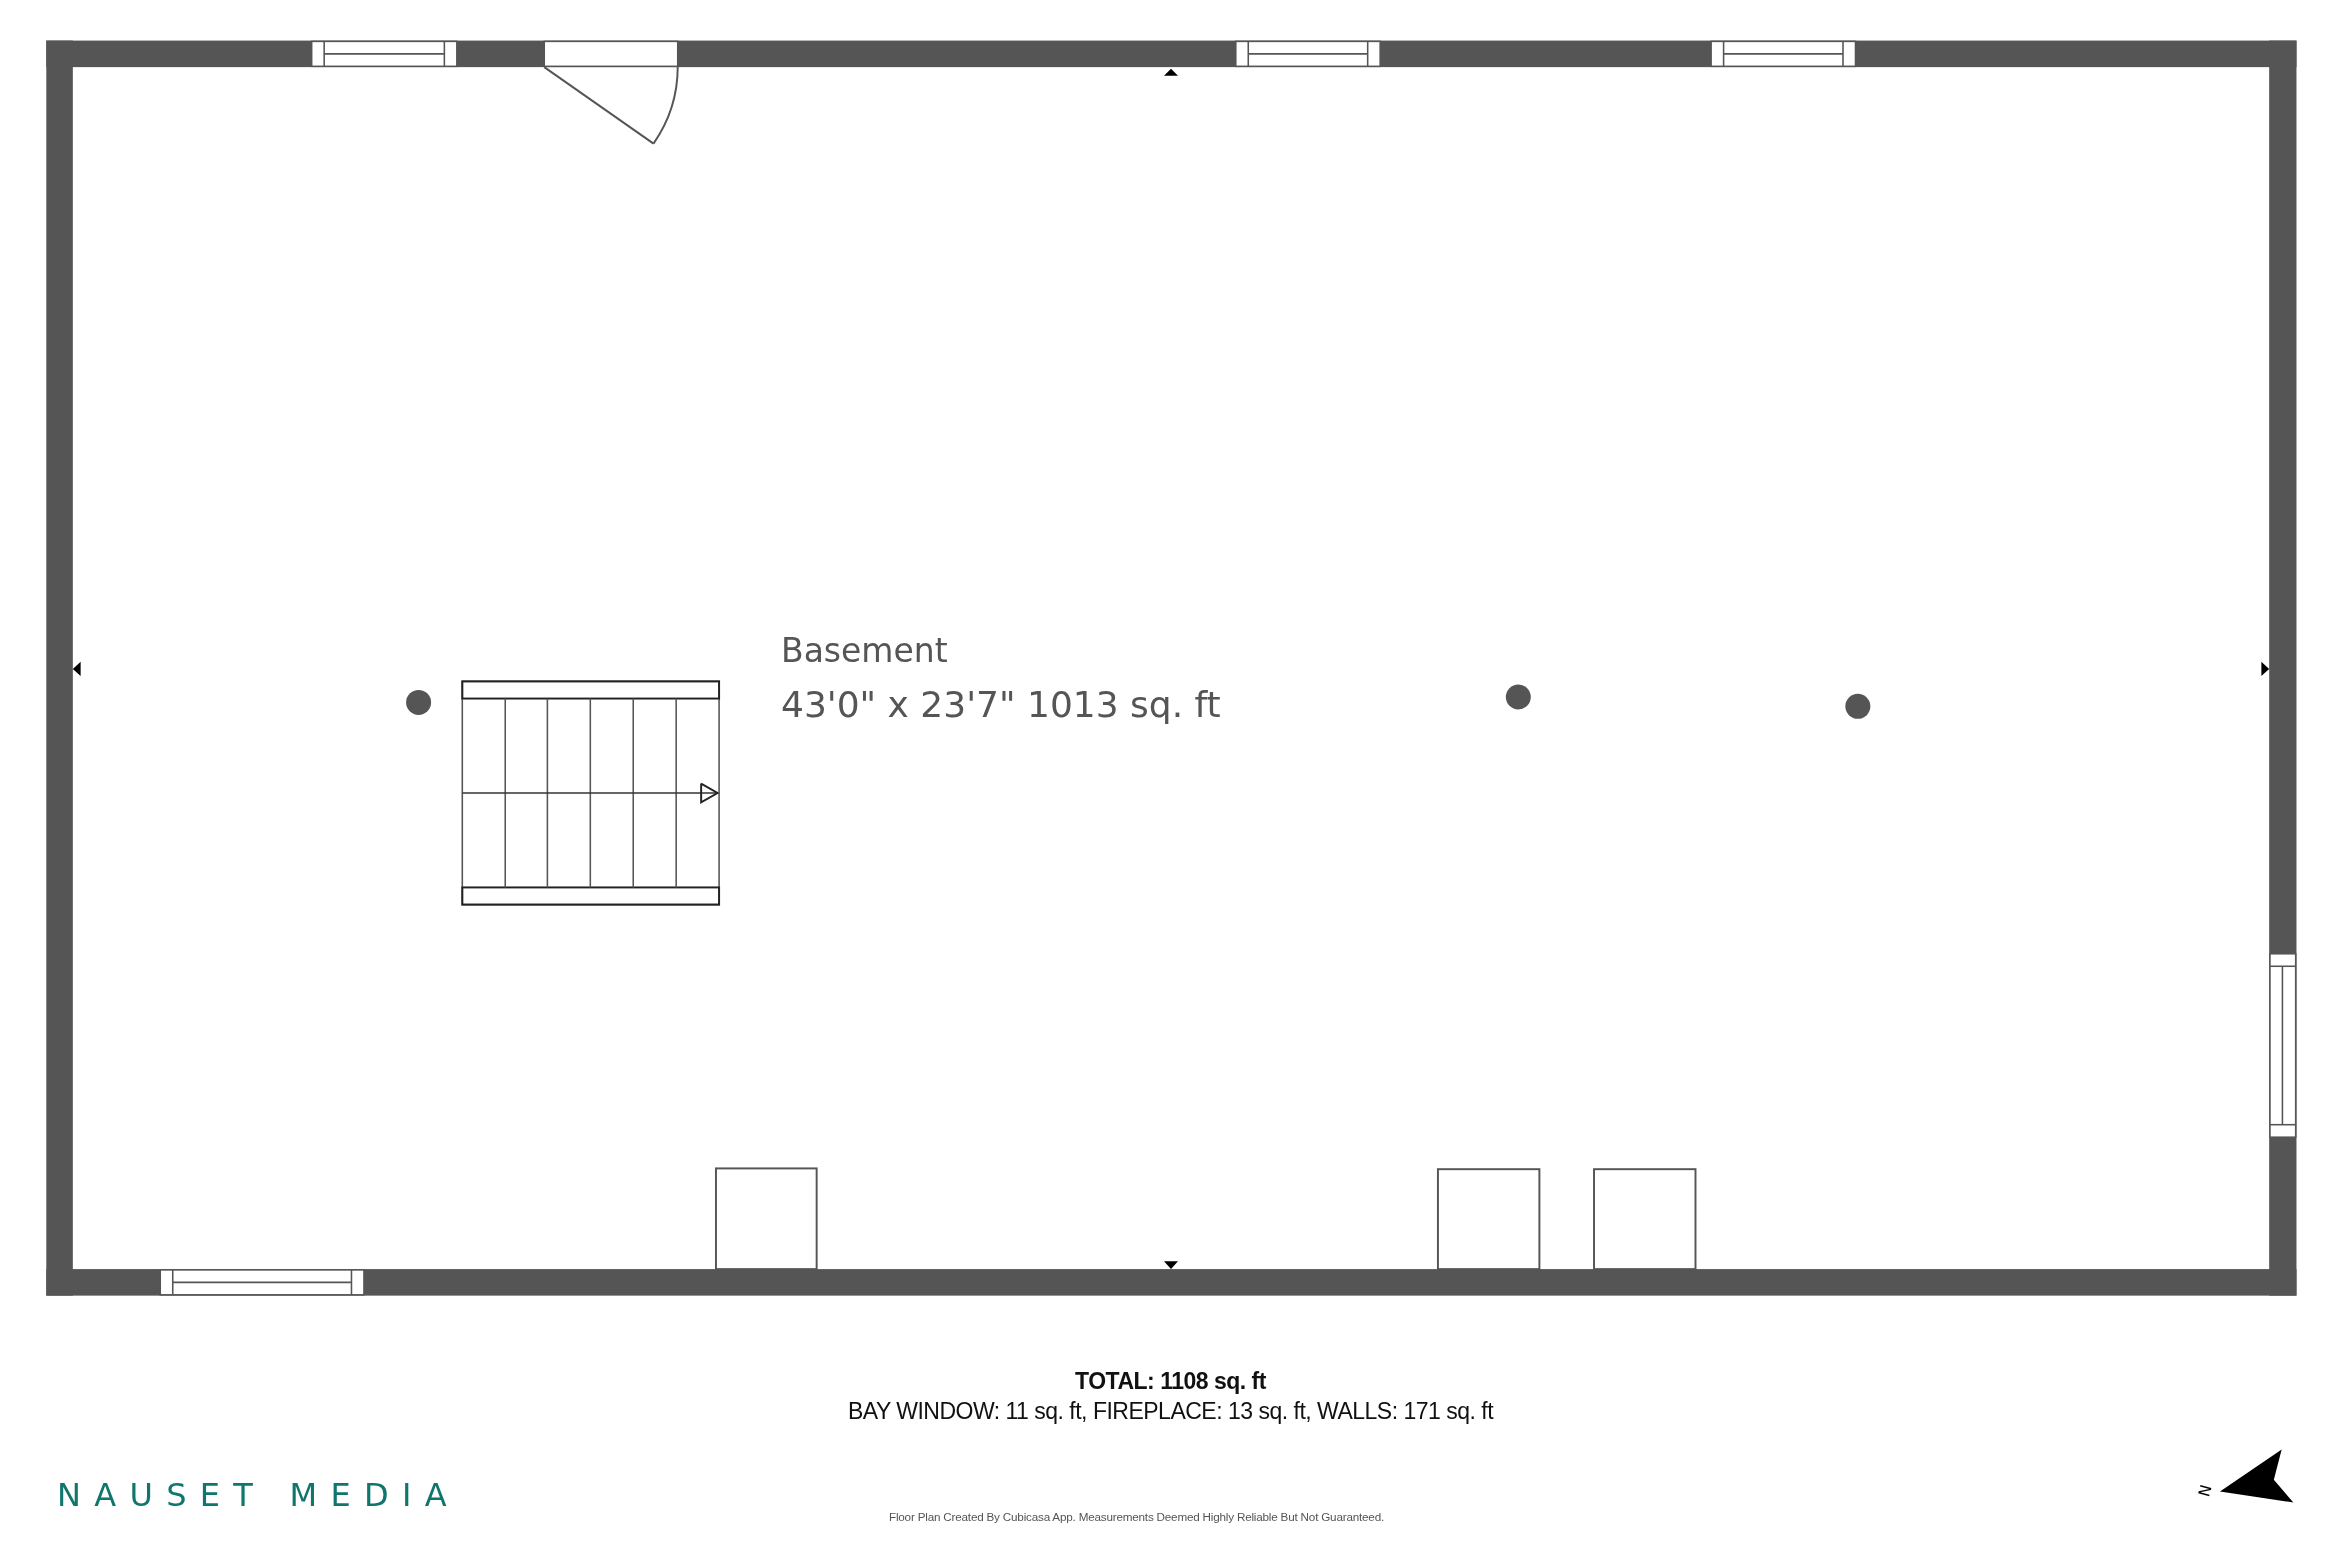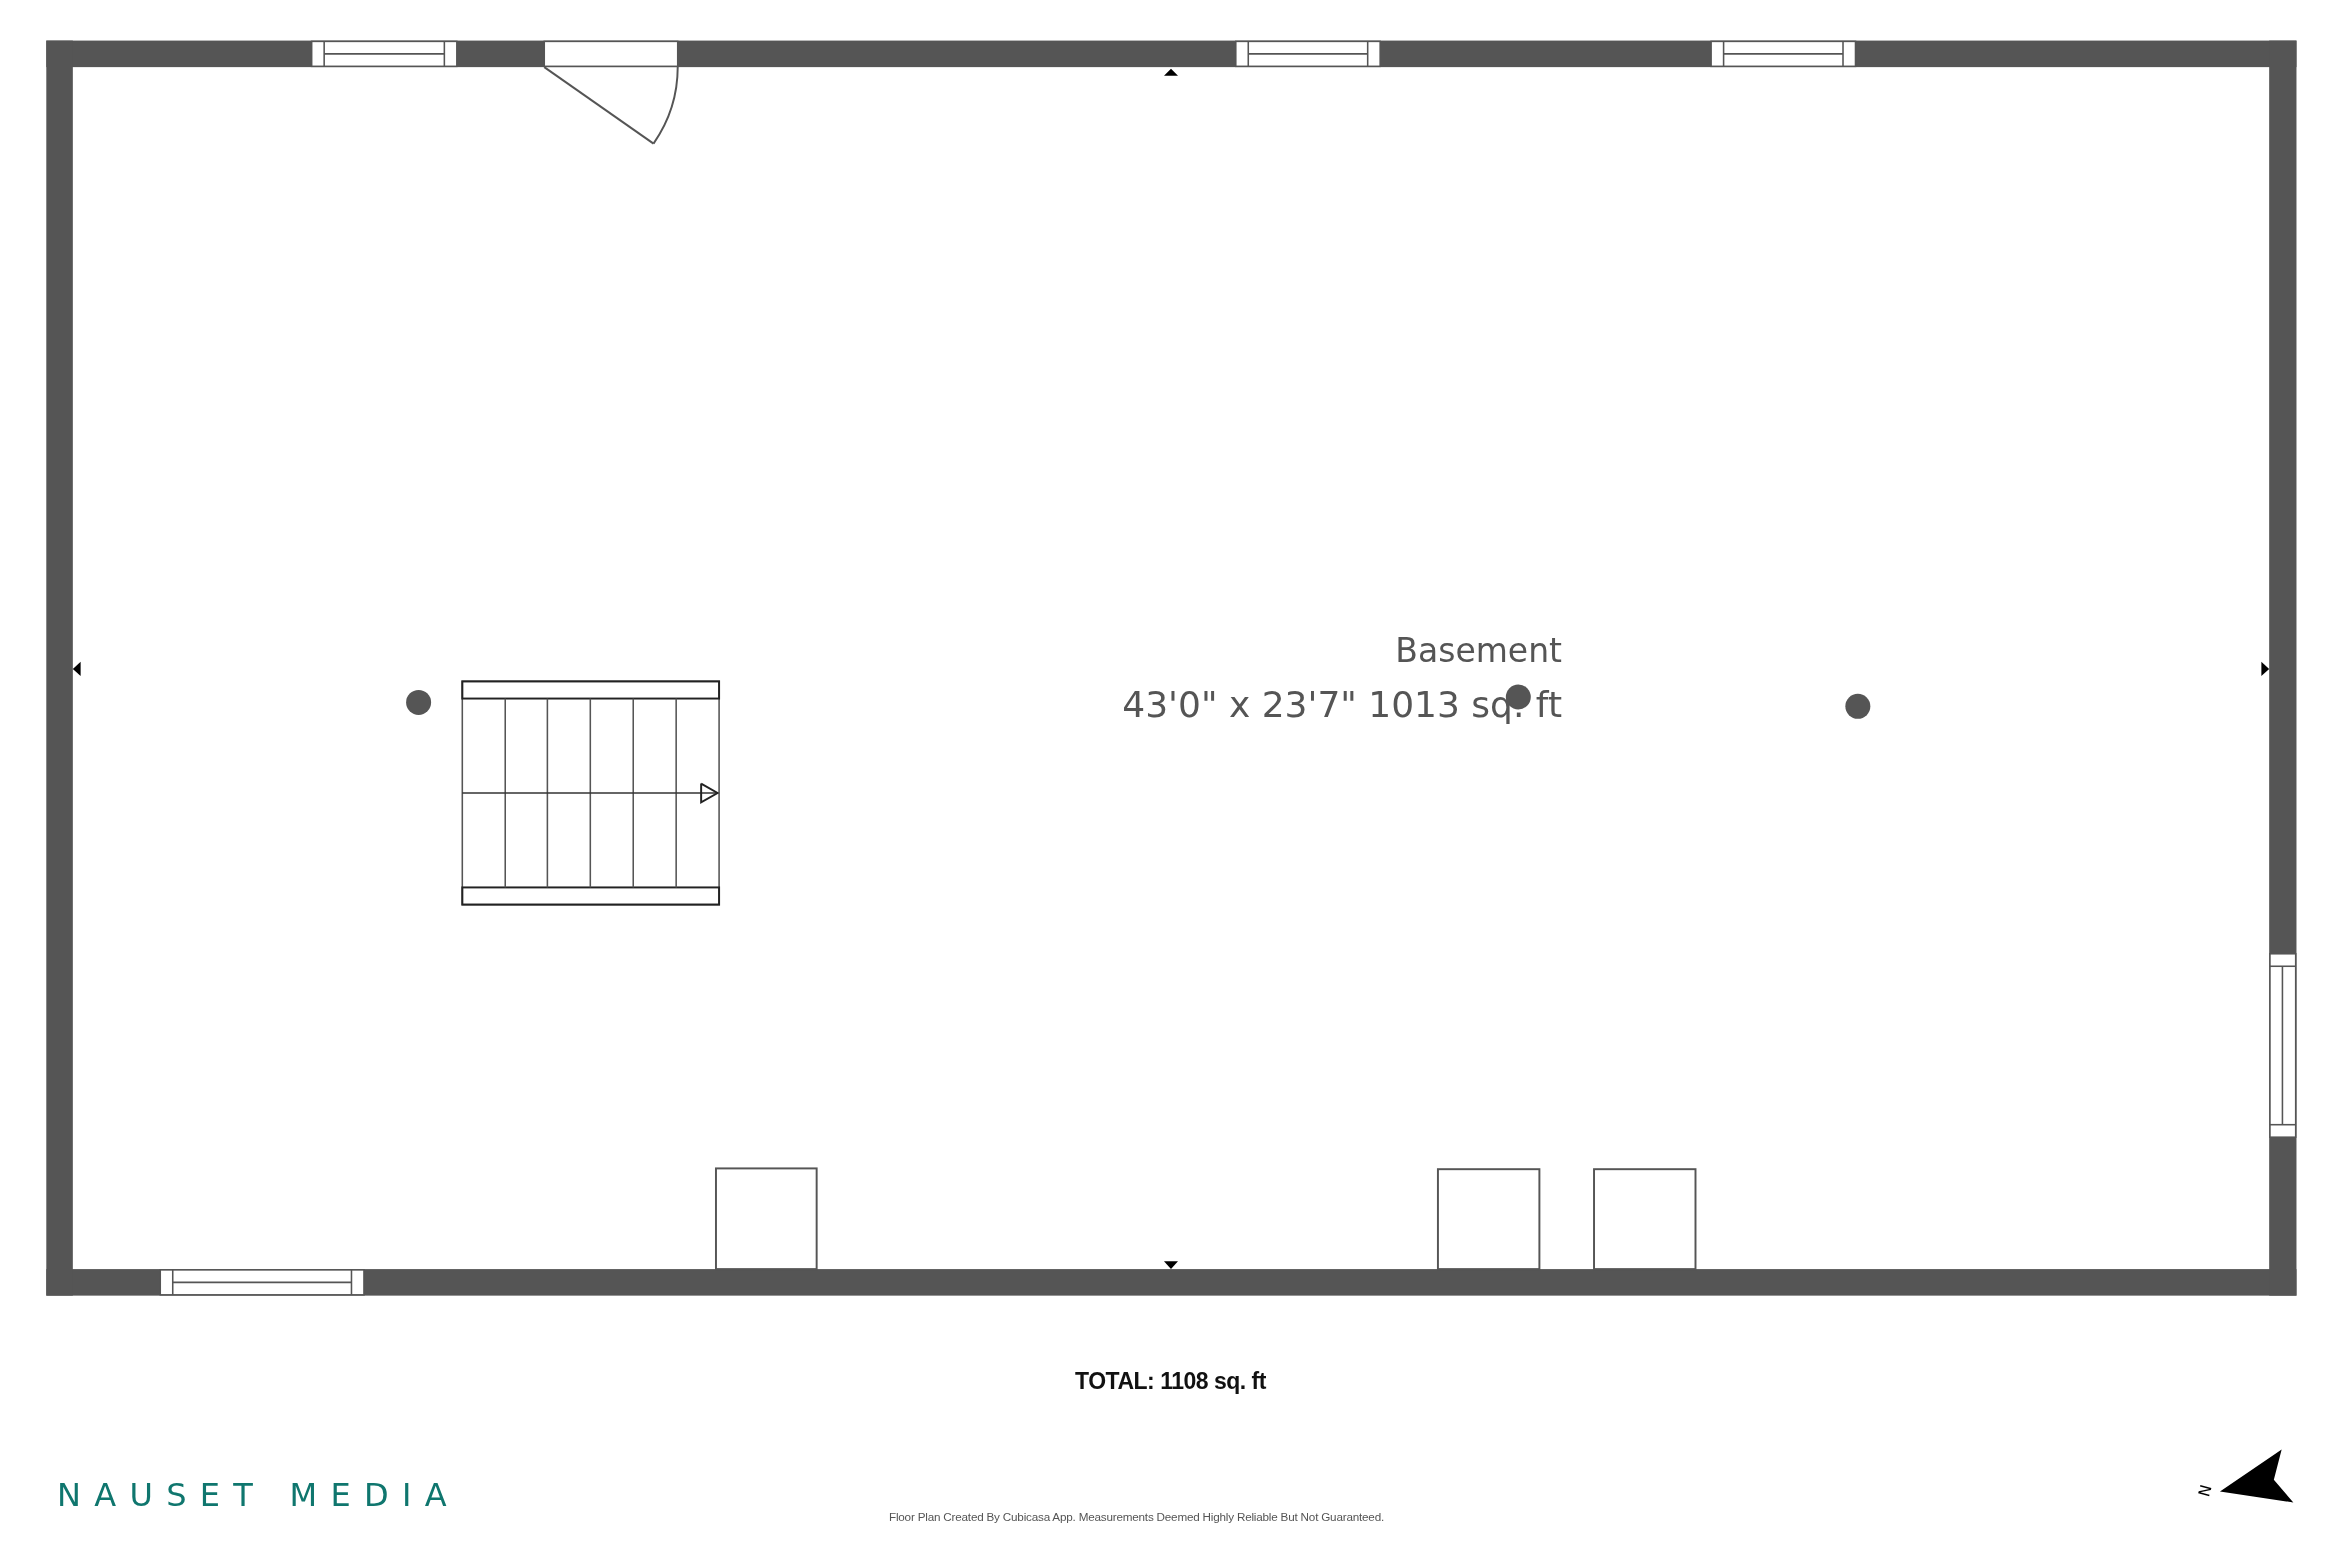--- a/index.html
+++ b/index.html
@@ -1,19 +1,19 @@
 <!DOCTYPE html>
 <html style="font-size:12.5px"><head>
   <meta charset="utf-8">
   <style>
     html, body { margin: 0; padding: 0; background: #ffffff; }
     body { width: 2342px; height: 1561px; position: relative; overflow: hidden; }
     svg.plan { position: absolute; left: 0; top: 0; width: 2342px; height: 1561px; }
     .room-label {
-      position: absolute; left: 781px; width: 781px; text-align: right;
+      position: absolute; left: 781px; width: 781px; text-align: left;
       font-family: "DejaVu Sans", sans-serif; color: #555555; font-size: 33px;
       line-height: 1;
     }
     .summary {
       position: absolute; left: 546px; width: 1249px; top: 1366px; text-align: center;
       font-family: "Liberation Sans", sans-serif; color: #111111; font-size: 23px;
       line-height: 30px; letter-spacing: -0.5px;
     }
     .summary .total { font-weight: bold; }
     .footer-note {
@@ -108,18 +108,19 @@
     <polygon points="2844,1911 2923,1857 2913,1896 2938,1925" fill="#000000"></polygon>
     <text x="2823" y="1924" font-family="DejaVu Sans, sans-serif" font-size="20" fill="#000000" transform="rotate(-75 2823 1917)">N</text>
   </g>
 </svg>
 
 <div class="room-label" style="top: 634px;">Basement</div>
 <div class="room-label" style="top: 687px; font-size: 36px;">43'0" x 23'7" 1013 sq. ft</div>
 
 <div class="summary">
   <div class="total">TOTAL: 1108 sq. ft</div>
+  <div>BAY WINDOW: 11 sq. ft, FIREPLACE: 13 sq. ft, WALLS: 171 sq. ft</div>
 </div>
 
 <div class="footer-note">Floor Plan Created By Cubicasa App. Measurements Deemed Highly Reliable But Not Guaranteed.</div>
 
 <div class="brand">NAUSET MEDIA</div>
 
 
 </body></html>

